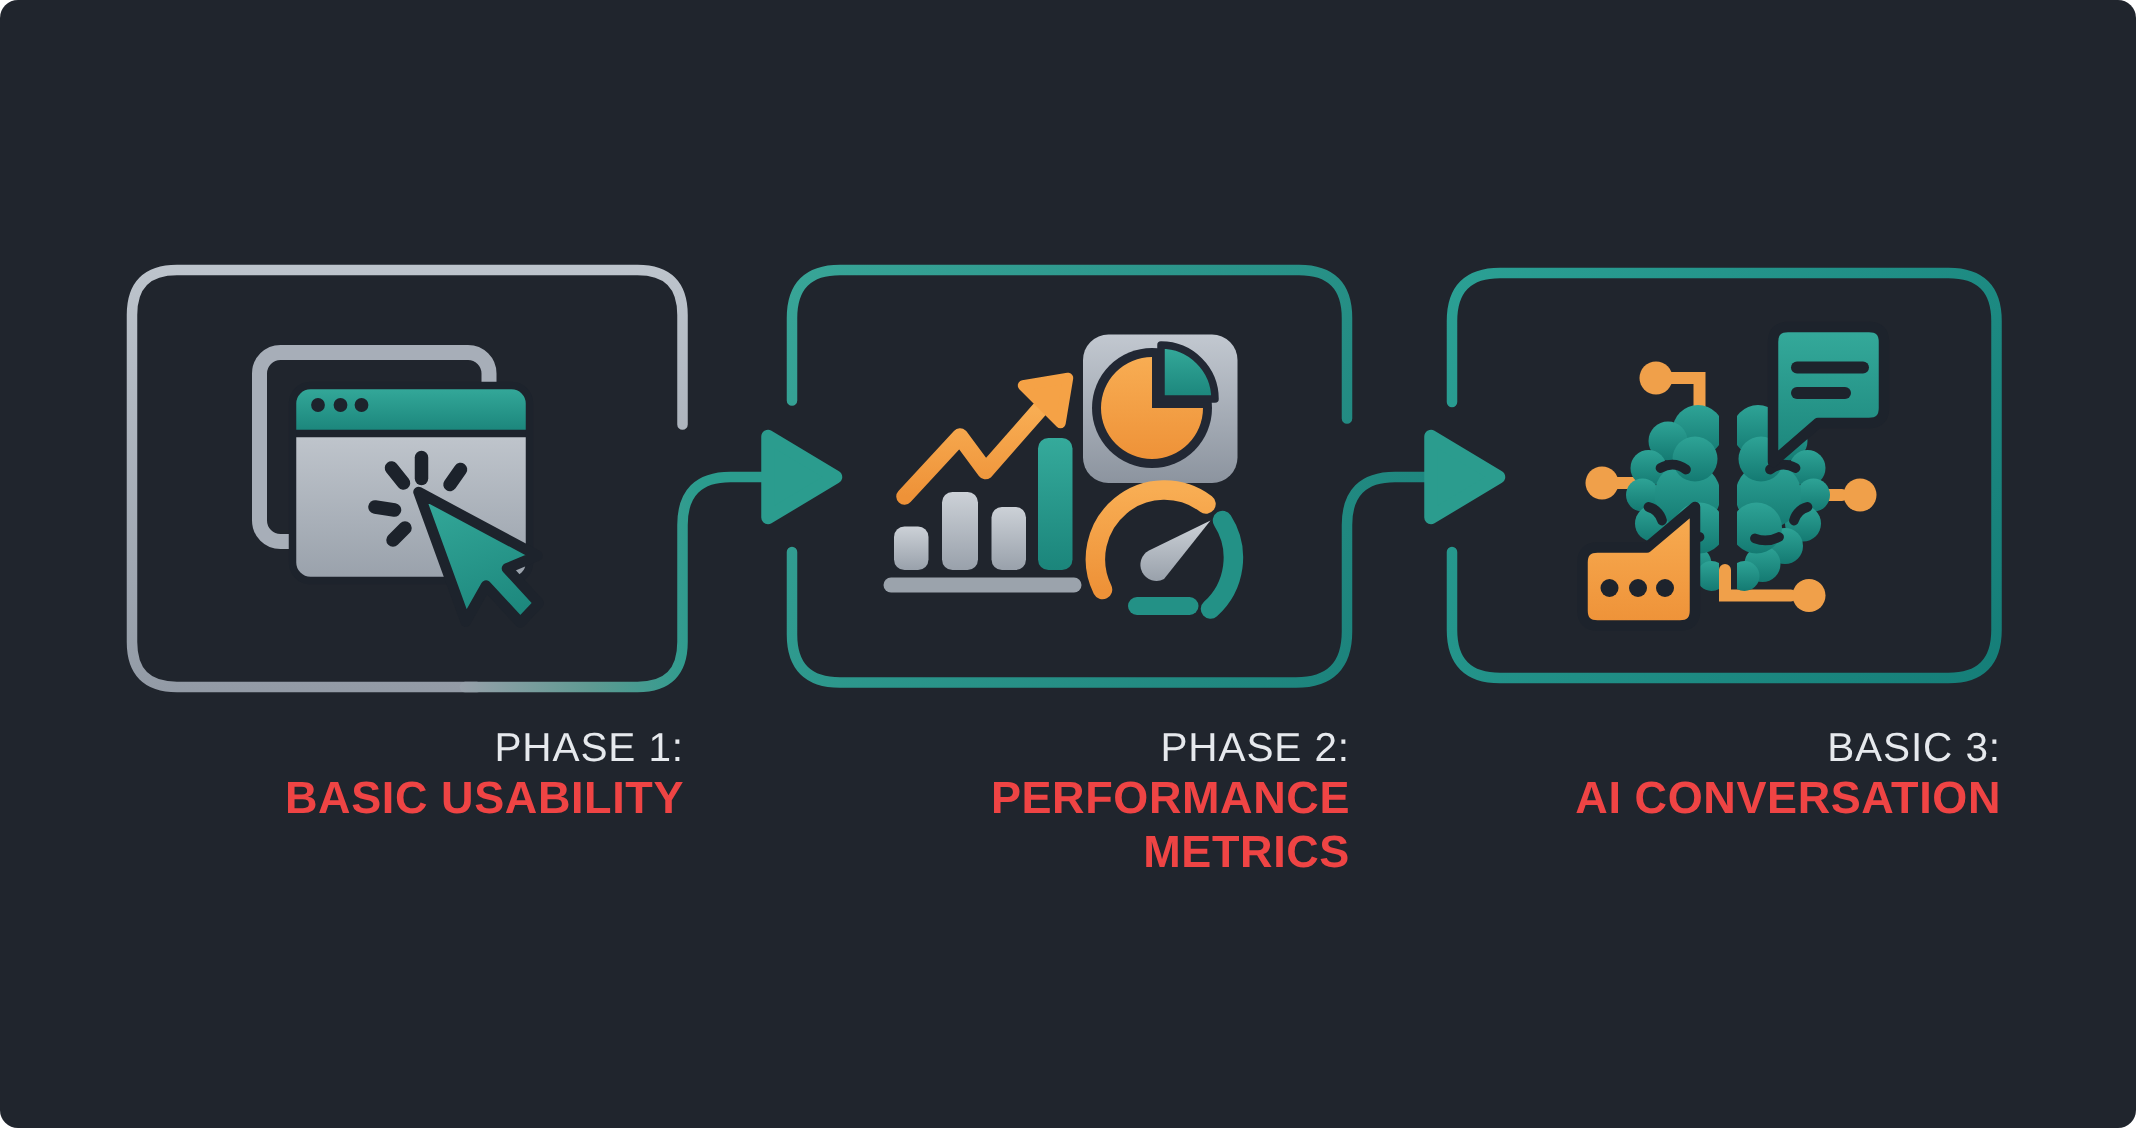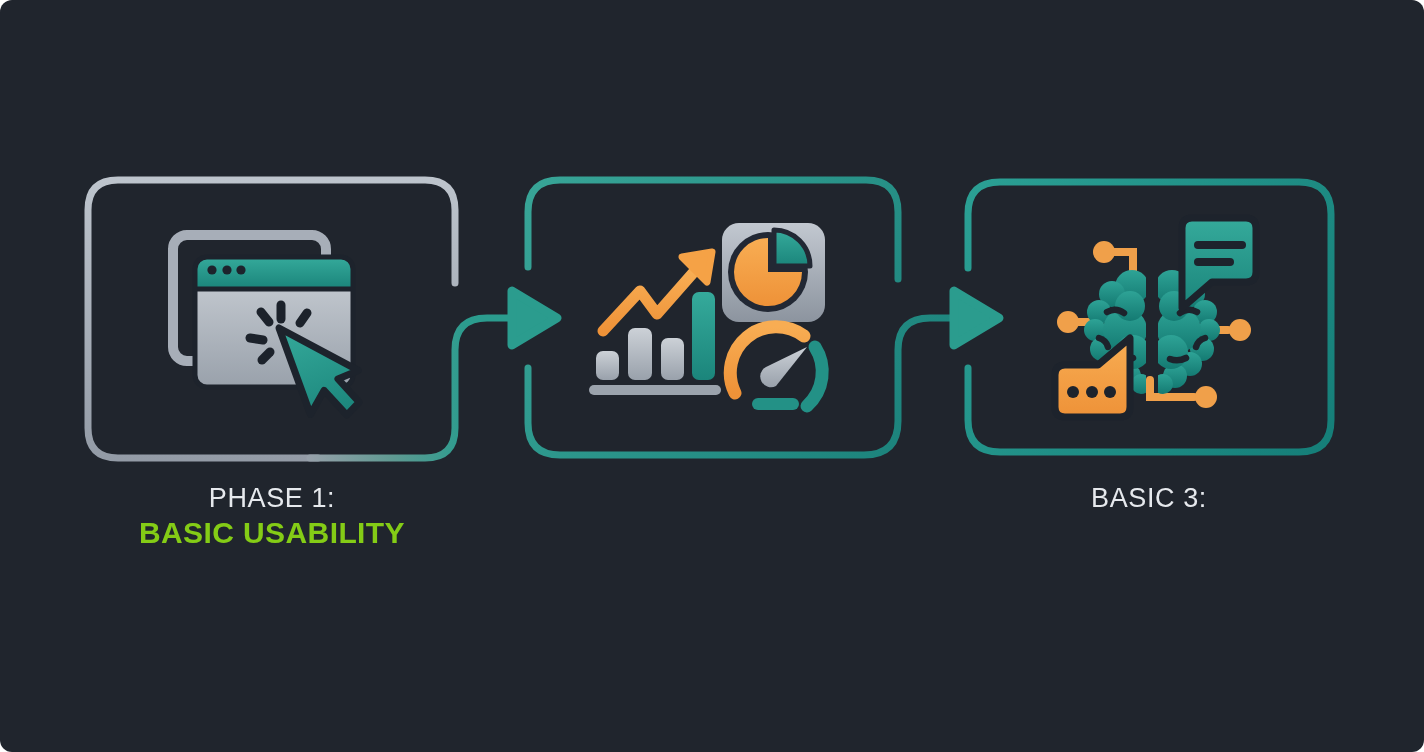--- a/index.html
+++ b/index.html
@@ -1,20 +1,20 @@
 <!DOCTYPE html>
 <html><head>
 <meta charset="utf-8">
 <style>
   html,body { margin:0; padding:0; background:#ffffff; font-family:"Liberation Sans",sans-serif; }
   .canvas { position:relative; width:1424px; height:752px; background:#20252d; border-radius:12px; overflow:hidden; }
   .diagram { position:absolute; left:0; top:0; display:block; }
-  .label { position:absolute; top:481px; text-align:center; }
+  .label { position:absolute; top:481px; text-align:right; }
   .eyebrow { font-size:27px; color:#e6e9ed; font-weight:400; letter-spacing:.6px; line-height:34px; }
-  .title-line { font-size:30px; color:#84cc16; font-weight:700; letter-spacing:.4px; line-height:36px; }
+  .title-line { font-size:30px; color:#ef4444; font-weight:700; letter-spacing:.4px; line-height:36px; }
   .label-p1 { left:88px;  width:368px; }
   .label-p2 { left:528px; width:372px; }
   .label-p3 { left:964px; width:370px; }
 </style>
 </head>
 <body>
 
 <div class="canvas">
 
 <svg class="diagram" width="1424" height="752" viewBox="0 0 1424 752">
@@ -189,17 +189,23 @@
             <circle cx="1110" cy="392" r="6"></circle>
       </g>
     </g>
   </g>
 </svg>
 
   <div class="label label-p1">
     <div class="eyebrow">PHASE 1:</div>
     <div class="title-line">BASIC USABILITY</div>
   </div>
+  <div class="label label-p2">
+    <div class="eyebrow">PHASE 2:</div>
+    <div class="title-line">PERFORMANCE</div>
+    <div class="title-line">METRICS</div>
+  </div>
   <div class="label label-p3">
     <div class="eyebrow">BASIC 3:</div>
+    <div class="title-line">AI CONVERSATION</div>
   </div>
 
 </div>
 
 </body></html>

